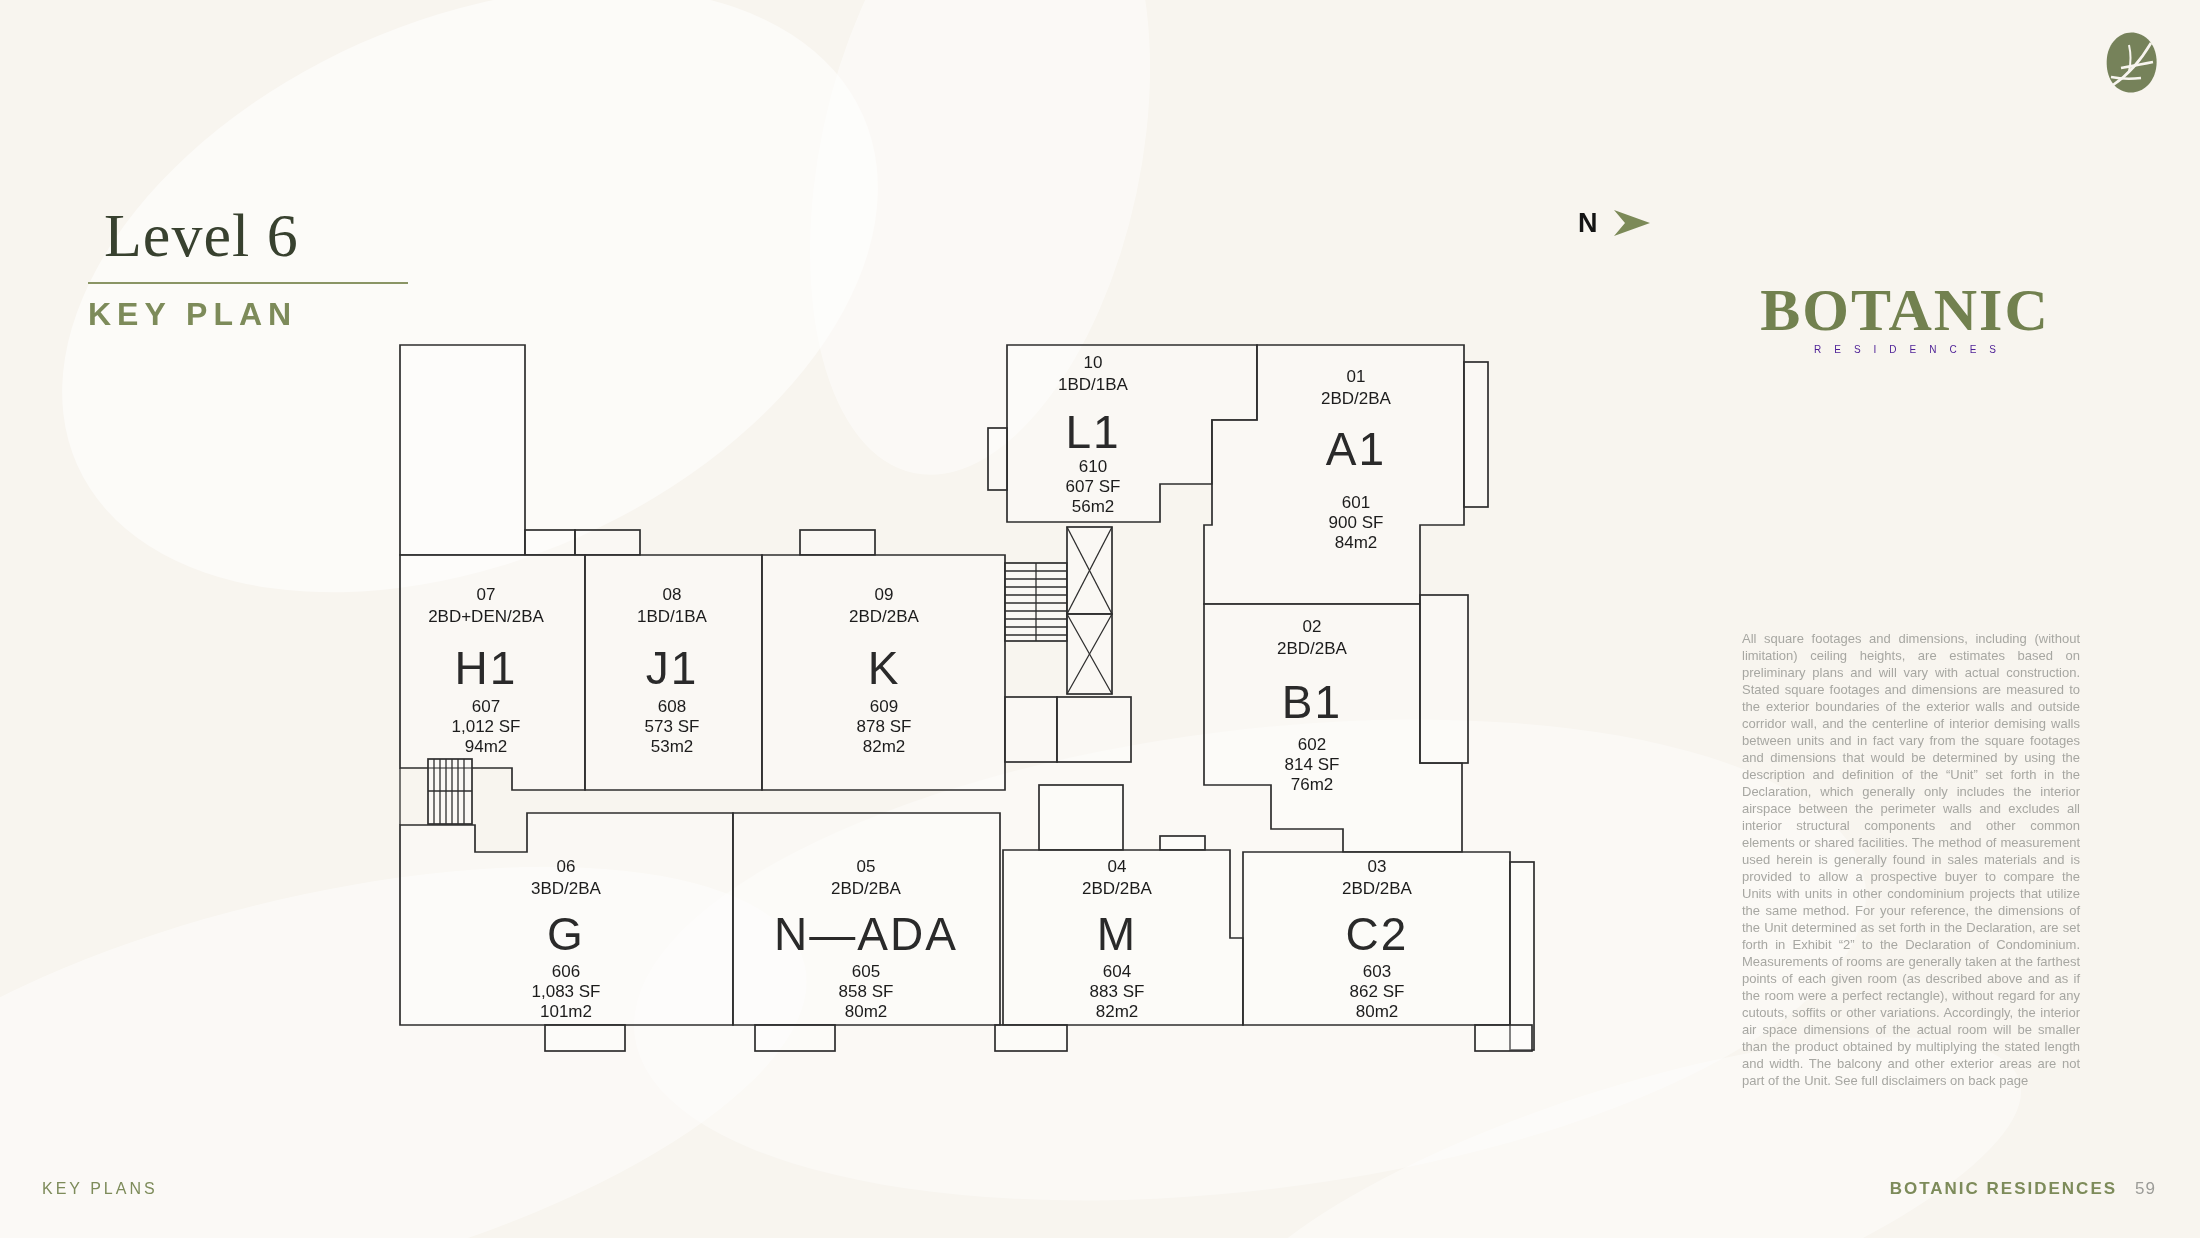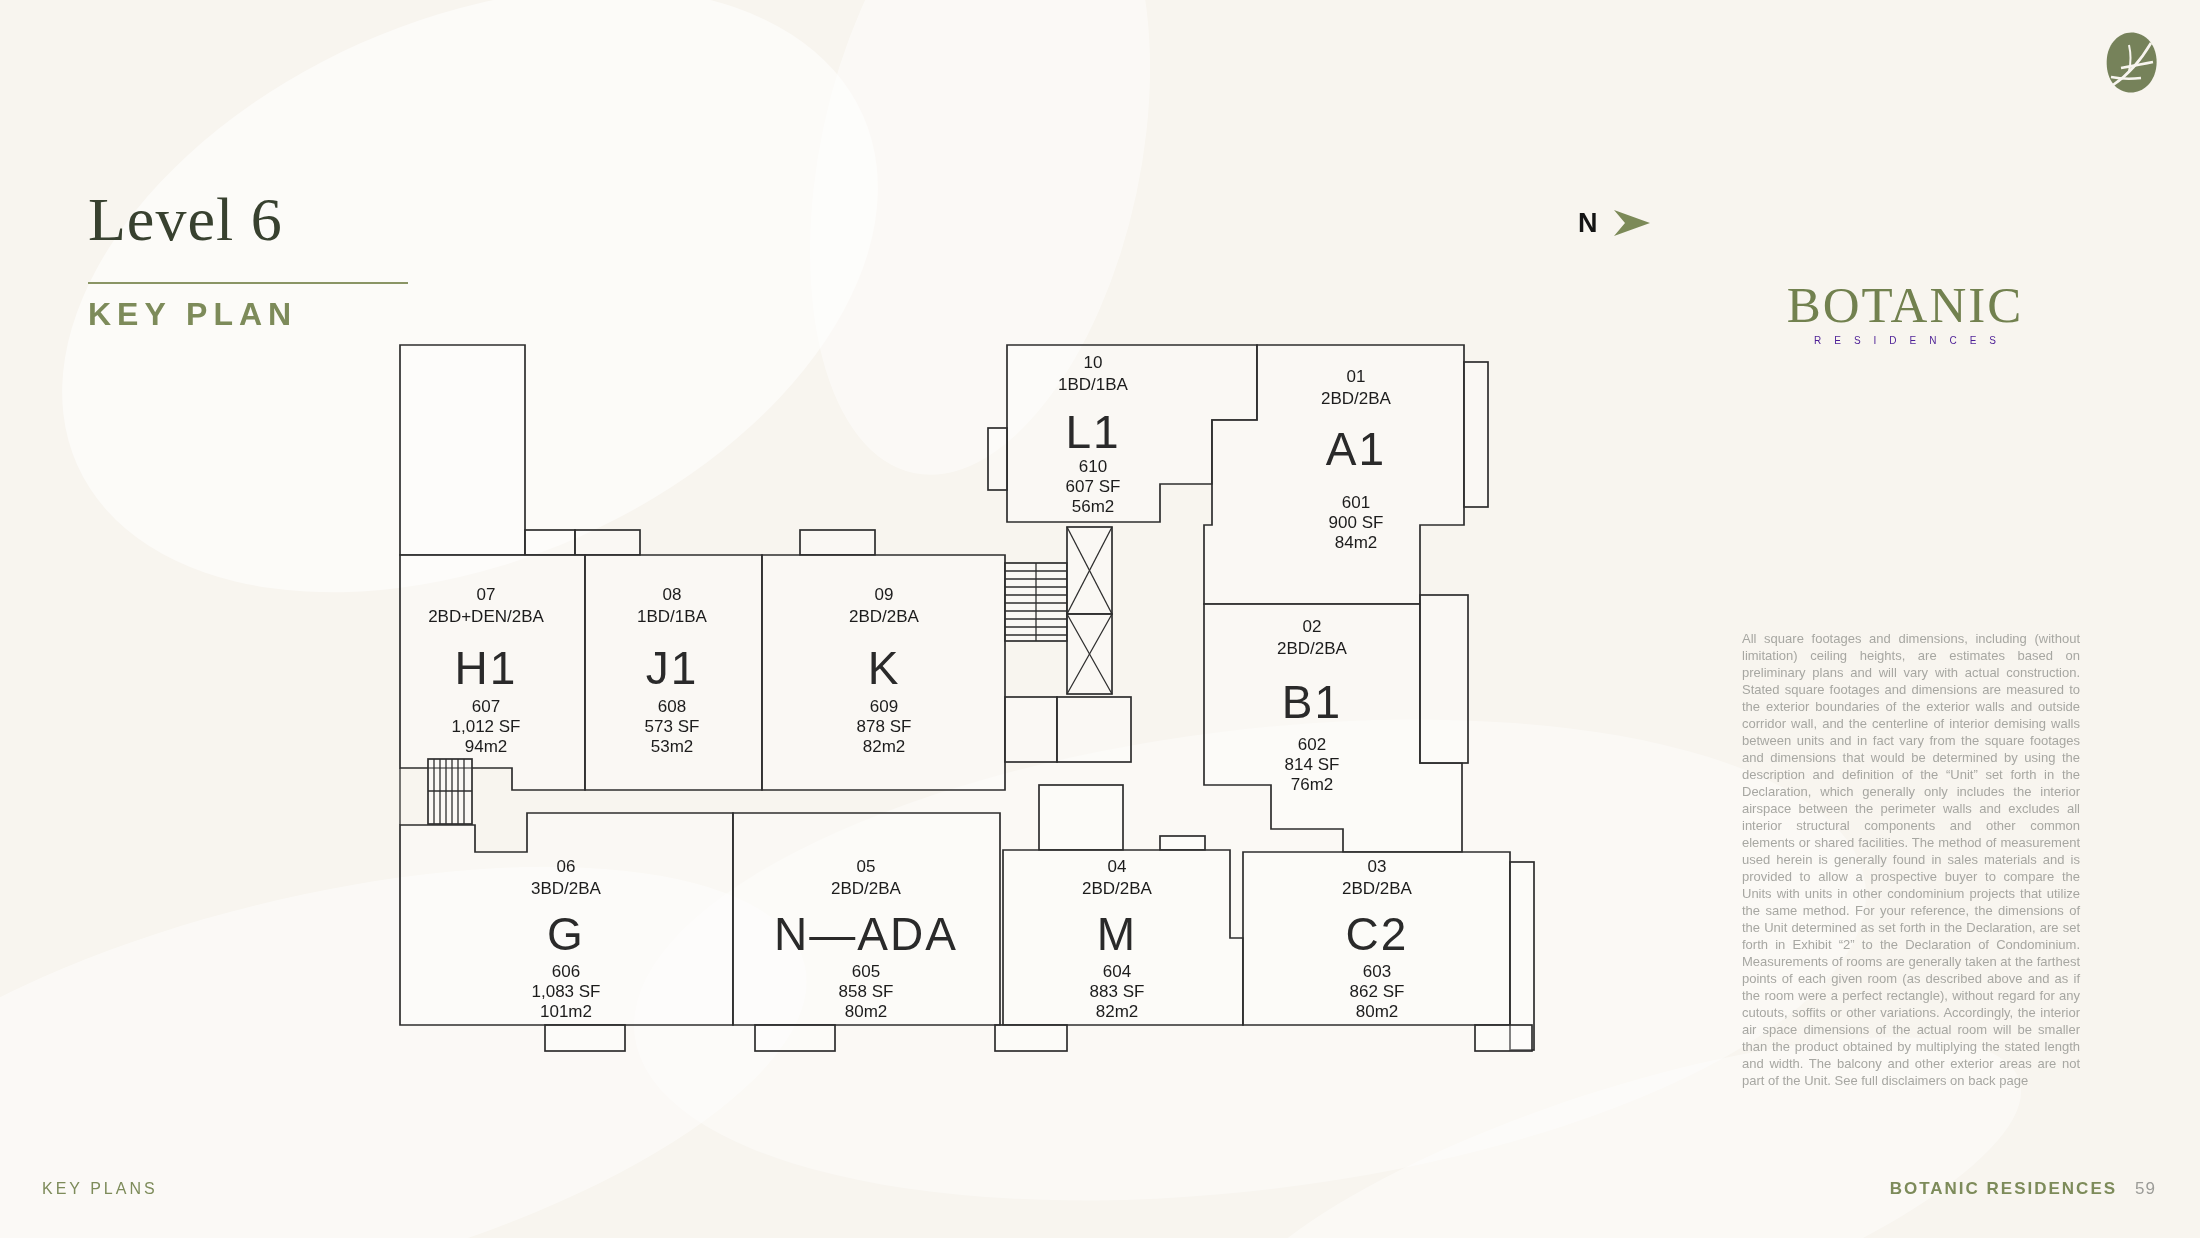--- a/index.html
+++ b/index.html
@@ -4,37 +4,37 @@
 <style>
   html,body{margin:0;padding:0;background:#e9e6df;}
   .page{
     position:relative;width:2200px;height:1238px;overflow:hidden;
     background:#f8f5ef;font-family:"Liberation Sans",sans-serif;
   }
   .bg-decor{position:absolute;left:0;top:0;width:2200px;height:1238px;pointer-events:none;}
 
   
   .page-title{
-    position:absolute;left:88px;top:188px;margin:0;
+    position:absolute;left:88px;top:188px;margin:16px;
     font-family:"Liberation Serif",serif;font-weight:400;
     font-size:62px;color:#38412f;letter-spacing:1px;line-height:1;
   }
   .title-rule{position:absolute;left:88px;top:282px;width:320px;height:2px;background:#8a9565;}
   .page-subtitle{
     position:absolute;left:88px;top:296px;
     font-size:32px;font-weight:700;letter-spacing:6px;color:#7d8b5a;
   }
 
   
   .north{position:absolute;left:1578px;top:208px;display:flex;align-items:center;gap:14px;}
   .north-label{font-size:27px;font-weight:700;color:#141414;}
 
   
   .logo{position:absolute;left:1730px;top:280px;width:350px;text-align:center;color:#72814f;}
-  .logo-word{font-family:"Liberation Serif",serif;font-size:51px;line-height:1;letter-spacing:2px;font-weight:400;}
+  .logo-word{font-family:"Liberation Serif",serif;font-size:60px;line-height:1;letter-spacing:2px;font-weight:700;}
   .logo-sub{margin-top:4px;font-size:10px;letter-spacing:13px;text-indent:13px;color:#4c1d95;}
 
   
   .disclaimer{
     position:absolute;left:1742px;top:630px;width:338px;margin:0;
     font-size:13px;line-height:17px;color:#a7a7a2;text-align:justify;
   }
 
   
   .footer-left{position:absolute;left:42px;top:1180px;font-size:16px;letter-spacing:3px;color:#7d8b5a;}

